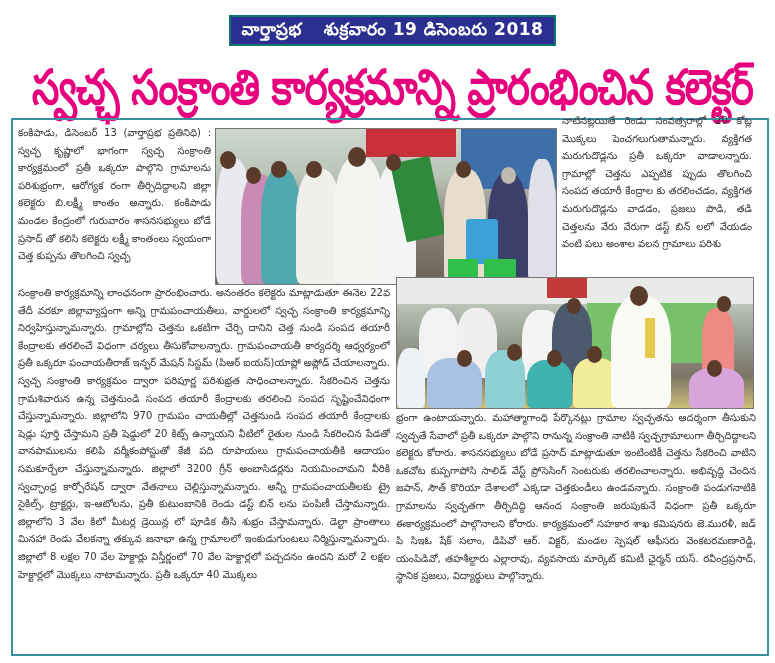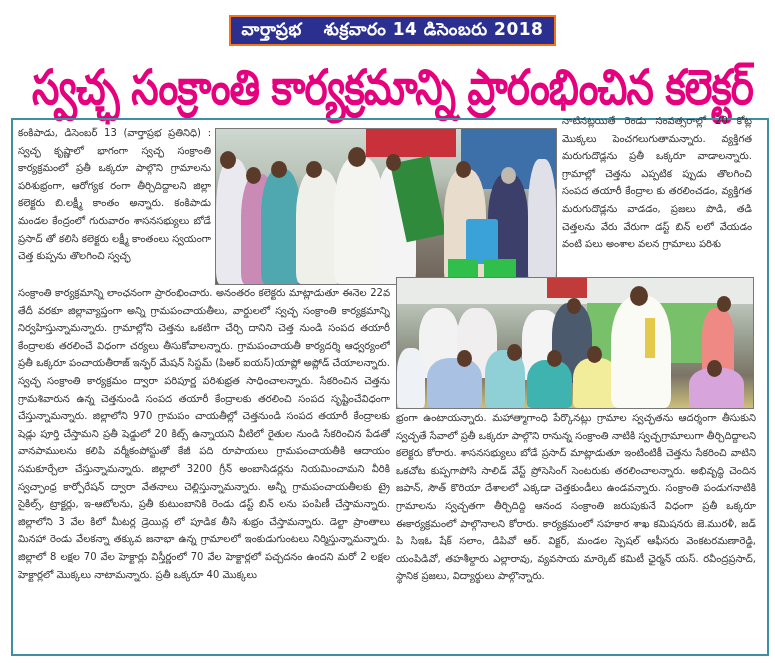--- a/index.html
+++ b/index.html
@@ -1,19 +1,19 @@
 <!DOCTYPE html>
 <html><head>
 <meta charset="utf-8">
 <style>
   html, body { margin:0; padding:0; }
   body { width:775px; height:663px; background:#ffffff; position:relative; overflow:hidden;
          font-family:"DejaVu Sans", sans-serif; color:#2a2a2a; }
   .masthead { position:absolute; left:229px; top:15px; width:327px; height:31px;
-              background:#2b2f8f; border:2px solid #f97316; box-sizing:border-box;
+              background:#2b2f8f; border:2px solid #0f766e; box-sizing:border-box;
               display:flex; align-items:center; justify-content:center; gap:22px; color:#fff;
               font-weight:bold; font-size:17px; letter-spacing:0.5px; }
   .masthead span { white-space:nowrap; }
   .headline { position:absolute; left:30px; top:50px; width:725px; height:64px;
               color:#e6007e; font-weight:bold; font-size:39px; line-height:60px; text-align:center;
               white-space:nowrap; letter-spacing:-1px; transform:scaleY(1.25); transform-origin:top center; }
   .frame { position:absolute; left:11px; top:118px; width:758px; height:538px;
            border:2px solid #3f8fa3; box-sizing:border-box; }
   .txt { position:absolute; font-size:10px; line-height:17.6px; text-align:justify; color:#333;
          overflow:hidden; }
@@ -23,21 +23,21 @@
   .p2 { left:396px; top:277px; width:356px; height:130px;
         background:linear-gradient(180deg,#d9ddd6 0%,#9fa99b 40%,#7b7466 75%,#cdbf7a 100%); }
   .fig { position:absolute; border-radius:40% 40% 10% 10%; }
   .head { position:absolute; border-radius:50%; background:#5a3a28; }
 </style>
 </head>
 <body>
 
 <div class="masthead">
   <span>వార్తాప్రభ</span>
-  <span>శుక్రవారం 14 డిసెంబరు 2018</span>
+  <span>శుక్రవారం 19 డిసెంబరు 2018</span>
 </div>
 
 <div class="headline">స్వచ్ఛ సంక్రాంతి కార్యక్రమాన్ని ప్రారంభించిన కలెక్టర్</div>
 
 <div class="frame"></div>
 
 <div class="txt" style="left:18px; top:124px; width:193px; height:160px;">కంకిపాడు, డిసెంబర్ 13 (వార్తాప్రభ ప్రతినిధి) : స్వచ్ఛ కృష్ణాలో భాగంగా స్వచ్ఛ సంక్రాంతి కార్యక్రమంలో ప్రతీ ఒక్కరూ పాల్గొని గ్రామాలను పరిశుభ్రంగా, ఆరోగ్యక రంగా తీర్చిదిద్దాలని జిల్లా కలెక్టరు బి.లక్ష్మీ కాంతం అన్నారు. కంకిపాడు మండల కేంద్రంలో గురువారం శాసనసభ్యులు బోడే ప్రసాద్ తో కలిసి కలెక్టరు లక్ష్మీ కాంతంలు స్వయంగా చెత్త కుప్పను తొలగించి స్వచ్ఛ</div>
 
 <div class="txt" style="left:18px; top:284px; width:372px; height:366px;">సంక్రాంతి కార్యక్రమాన్ని లాంఛనంగా ప్రారంభించారు. అనంతరం కలెక్టరు మాట్లాడుతూ ఈనెల 22వ తేదీ వరకూ జిల్లావ్యాప్తంగా అన్ని గ్రామపంచాయతీలు, వార్డులలో స్వచ్ఛ సంక్రాంతి కార్యక్రమాన్ని నిర్వహిస్తున్నామన్నారు. గ్రామాల్లోని చెత్తను ఒకటిగా చేర్చి దానిని చెత్త నుండి సంపద తయారీ కేంద్రాలకు తరలించే విధంగా చర్యలు తీసుకోవాలన్నారు. గ్రామపంచాయతీ కార్యదర్శి ఆధ్వర్యంలో ప్రతీ ఒక్కరూ పంచాయతీరాజ్ ఇన్ఫర్ మేషన్ సిస్టమ్ (పిఆర్ ఐయస్)యాప్లో అప్లోడ్ చేయాలన్నారు. స్వచ్ఛ సంక్రాంతి కార్యక్రమం ద్వారా పరిపూర్ణ పరిశుభ్రత సాధించాలన్నారు. సేకరించిన చెత్తను గ్రామశివారున ఉన్న చెత్తనుండి సంపద తయారీ కేంద్రాలకు తరలించి సంపద సృష్టించేవిధంగా చేస్తున్నామన్నారు. జిల్లాలోని 970 గ్రామపం చాయతీల్లో చెత్తనుండి సంపద తయారీ కేంద్రాలకు షెడ్లు పూర్తి చేస్తామని ప్రతీ షెడ్డులో 20 కిట్స్ ఉన్నాయని వీటిలో రైతుల నుండి సేకరించిన పేడతో వానపాములను కలిపి వర్మీకంపోస్టుతో కేజీ పది రూపాయలు గ్రామపంచాయతీకి ఆదాయం సమకూర్చేలా చేస్తున్నామన్నారు. జిల్లాలో 3200 గ్రీన్ అంబాసిడర్లను నియమించామని వీరికి స్వచ్ఛాంధ్ర కార్పోరేషన్ ద్వారా వేతనాలు చెల్లిస్తున్నామన్నారు. అన్నీ గ్రామపంచాయతీలకు ట్రై సైకిల్స్, ట్రాక్టర్లు, ఇ-ఆటోలను, ప్రతీ కుటుంబానికి రెండు డస్ట్ బిన్ లను పంపిణీ చేస్తామన్నారు. జిల్లాలోని 3 వేల కిలో మీటర్ల డ్రెయిన్ల లో పూడిక తీసి శుభ్రం చేస్తామన్నారు. డెల్టా ప్రాంతాలు మినహా రెండు వేలకన్నా తక్కువ జనాభా ఉన్న గ్రామాలలో ఇంకుడుగుంటలు నిర్మిస్తున్నామన్నారు. జిల్లాలో 8 లక్షల 70 వేల హెక్టార్లు విస్తీర్ణంలో 70 వేల హెక్టార్లలో పచ్చదనం ఉందని మరో 2 లక్షల హెక్టార్లలో మొక్కలు నాటామన్నారు. ప్రతీ ఒక్కరూ 40 మొక్కలు</div>
 

